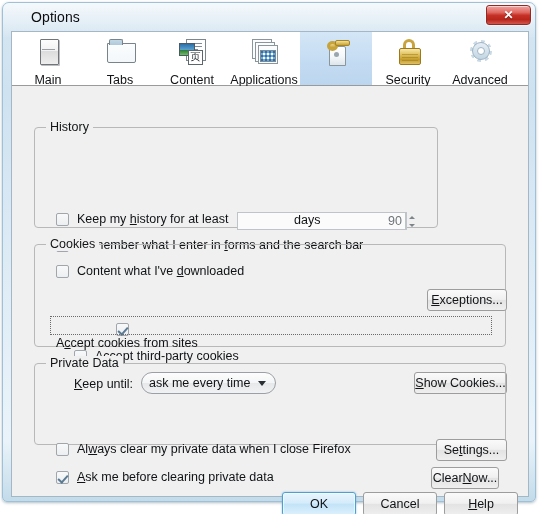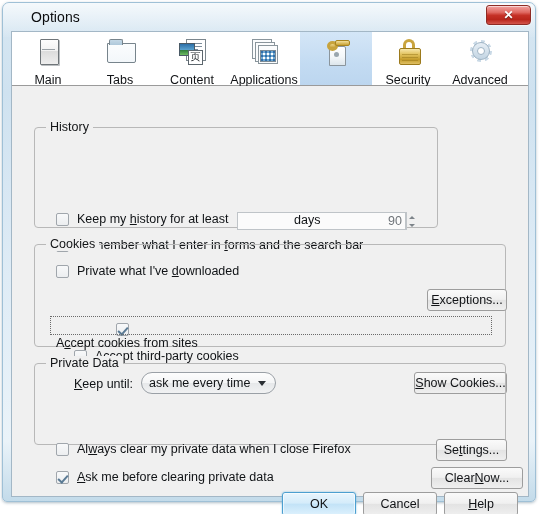--- a/index.html
+++ b/index.html
@@ -408,21 +408,21 @@
     white-space: nowrap;
   }
   .btn.default {
     background: linear-gradient(180deg,#e9f5fd 0%, #d5ecfa 45%, #c3e3f7 52%, #ddf1fd 100%);
     border: 1px solid #4c9fd0;
     box-shadow: 0 0 2px rgba(80,170,220,0.7), inset 0 0 0 1px rgba(255,255,255,0.6);
   }
   #btn-exceptions   { left: 415px; top: 203px; width: 80px; height: 22px; }
   #btn-show-cookies { left: 402px; top: 286px; width: 93px; height: 22px; }
   #btn-settings     { left: 424px; top: 353px; width: 71px; height: 22px; }
-  #btn-clear-now    { left: 419px; top: 381px; width: 92px; height: 22px; }
+  #btn-clear-now    { left: 419px; top: 381px; width: 68px; height: 22px; }
 
   #dialog-buttons .btn { top: 406px; height: 24px; }
   #btn-ok     { left: 270px; width: 74px; }
   #btn-cancel { left: 351px; width: 74px; }
   #btn-help   { left: 432px; width: 74px; }
 </style>
 </head>
 <body>
 
 <div id="window-frame">
@@ -535,21 +535,21 @@
       </div>
       <div id="days-label">days</div>
 
       <div class="check-row" style="left:44px; top:152px;">
         <span class="cb"></span>
         <span class="cb-label"><span>Remember what I enter in </span><span class="acc">f</span><span>orms and the search bar</span></span>
       </div>
 
       <div class="check-row" style="left:44px; top:178px;">
         <span class="cb"></span>
-        <span class="cb-label"><span>Private what I've </span><span class="acc">d</span><span>ownloaded</span></span>
+        <span class="cb-label"><span>Content what I've </span><span class="acc">d</span><span>ownloaded</span></span>
       </div>
 
       <div class="groupbox" id="group-cookies">
         <span class="group-title">Cookies</span>
       </div>
 
       <div class="check-row" style="left:44px; top:237px;flex-direction:column;">
         <span class="cb checked"></span>
         <span class="cb-label"><span>A</span><span class="acc">c</span><span>cept cookies from sites</span></span>
       </div>

